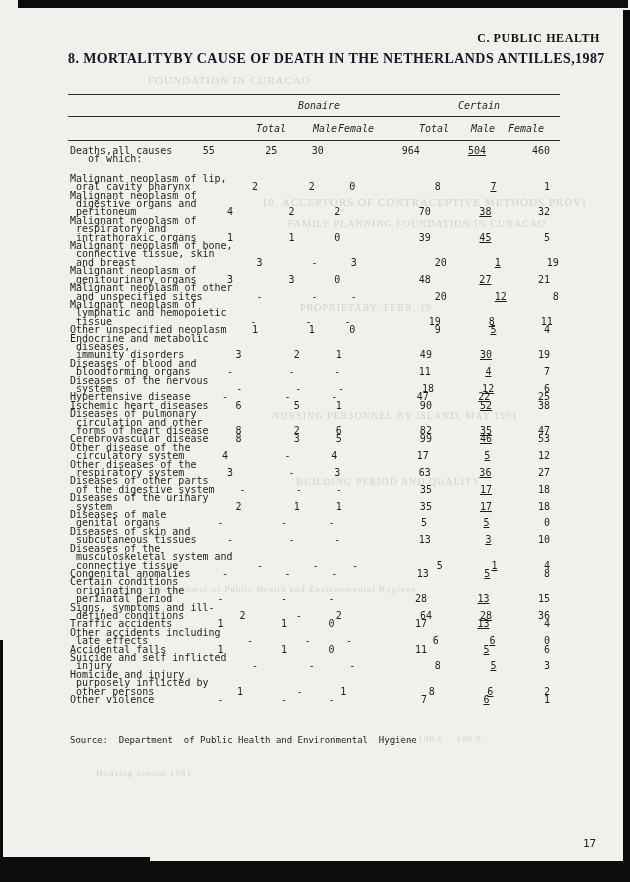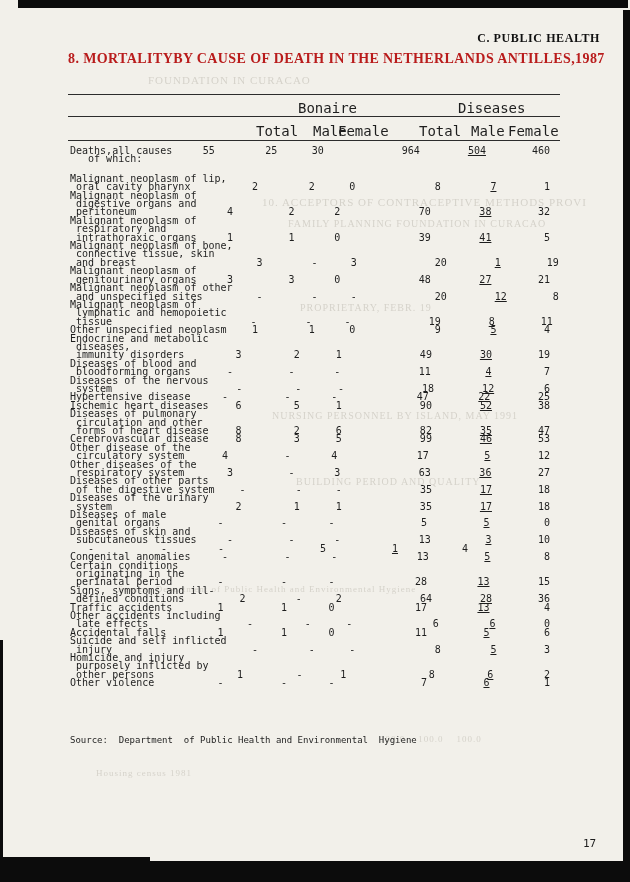--- a/index.html
+++ b/index.html
@@ -13,26 +13,26 @@
   .bar-bump{left:0;bottom:20px;width:150px;height:5px;}
   .bar-left{left:0;top:640px;bottom:0;width:3px;}
   
   .ghost-layer{position:absolute;inset:0;z-index:1;}
   .ghost{position:absolute;font-family:"Liberation Serif",serif;font-weight:normal;
          color:#b9b5ab;opacity:.5;letter-spacing:1px;font-size:10px;white-space:pre;}
   
   .corner-header{position:absolute;top:31px;right:30px;z-index:2;
         font-family:"Liberation Serif",serif;font-weight:bold;font-size:12px;letter-spacing:.6px;color:#111;}
   .title{position:absolute;top:51px;left:68px;z-index:2;
-        font-family:"Liberation Serif",serif;font-weight:bold;font-size:14px;letter-spacing:.4px;color:#b91c1c;}
+        font-family:"Liberation Serif",serif;font-weight:bold;font-size:14px;letter-spacing:.4px;color:#0f172a;}
   
   .rule{position:absolute;left:68px;width:492px;height:1px;background:#2c2c2c;z-index:2;}
   .r1{top:94px;} .r2{top:116px;} .r3{top:140px;}
   
-  .gh,.ch{position:absolute;font-size:14px;z-index:2;}
+  .gh,.ch{position:absolute;font-size:10px;z-index:2;font-style:italic;}
   .gh-b{left:298px;top:100px;} .gh-c{left:458px;top:100px;}
   .ch{top:123px;}
   .ch1{left:256px;} .ch2{left:313px;} .ch3{left:338px;}
   .ch4{left:419px;} .ch5{left:471px;} .ch6{left:508px;}
   
   .tbody{position:absolute;left:70px;top:147px;width:480px;z-index:2;}
   .row{display:flex;align-items:flex-end;gap:24px;}
   .row.top{align-items:flex-start;}
   .row.gap{margin-bottom:11px;}
   .label{width:190px;white-space:pre;font-size:10px;line-height:8.4px;}
@@ -64,21 +64,21 @@
   <div class="bar bar-right"></div>
   <div class="bar bar-bottom"></div>
   <div class="bar bar-bump"></div>
   <div class="bar bar-left"></div>
 
   <div class="corner-header">C. PUBLIC HEALTH</div>
   <div class="title">8. MORTALITYBY CAUSE OF DEATH IN THE NETHERLANDS ANTILLES,1987</div>
 
   <div class="rule r1"></div>
   <span class="gh gh-b">Bonaire</span>
-  <span class="gh gh-c">Diseases</span>
+  <span class="gh gh-c">Certain</span>
   <div class="rule r2"></div>
   <span class="ch ch1">Total</span>
   <span class="ch ch2">Male</span>
   <span class="ch ch3">Female</span>
   <span class="ch ch4">Total</span>
   <span class="ch ch5">Male</span>
   <span class="ch ch6">Female</span>
   <div class="rule r3"></div>
 
   <div class="tbody">
@@ -114,21 +114,21 @@
         <div class="cell c6">32</div>
       </div>
       <div class="row">
         <div class="label">Malignant neoplasm of
  respiratory and
  intrathoraxic organs</div>
         <div class="cell c1">1</div>
         <div class="cell c2">1</div>
         <div class="cell c3">0</div>
         <div class="cell c4">39</div>
-        <div class="cell c5">41</div>
+        <div class="cell c5">45</div>
         <div class="cell c6">5</div>
       </div>
       <div class="row">
         <div class="label">Malignant neoplasm of bone,
  connective tissue, skin
  and breast</div>
         <div class="cell c1">3</div>
         <div class="cell c2">-</div>
         <div class="cell c3">3</div>
         <div class="cell c4">20</div>
@@ -298,20 +298,23 @@
         <div class="label">Diseases of skin and
  subcutaneous tissues</div>
         <div class="cell c1">-</div>
         <div class="cell c2">-</div>
         <div class="cell c3">-</div>
         <div class="cell c4">13</div>
         <div class="cell c5">3</div>
         <div class="cell c6">10</div>
       </div>
       <div class="row">
+        <div class="label">Diseases of the
+ musculoskeletal system and
+ connective tissue</div>
         <div class="cell c1">-</div>
         <div class="cell c2">-</div>
         <div class="cell c3">-</div>
         <div class="cell c4">5</div>
         <div class="cell c5">1</div>
         <div class="cell c6">4</div>
       </div>
       <div class="row">
         <div class="label">Congenital anomalies</div>
         <div class="cell c1">-</div>

